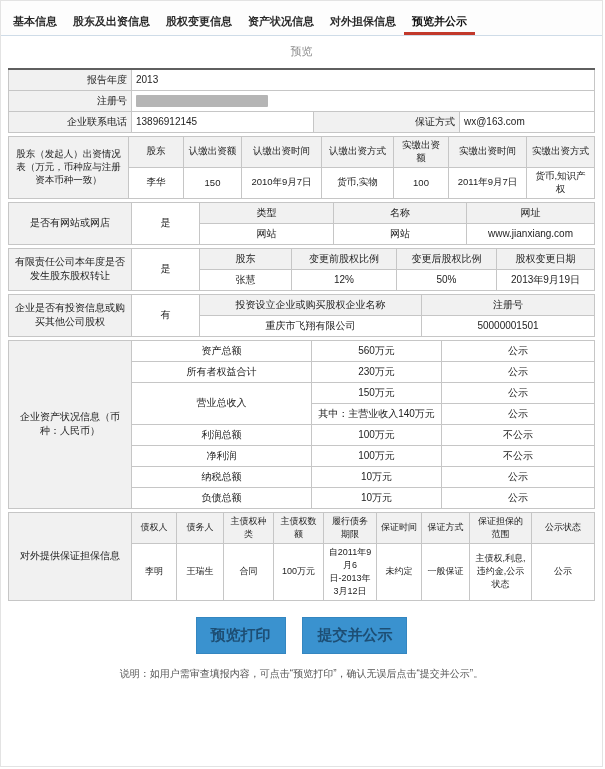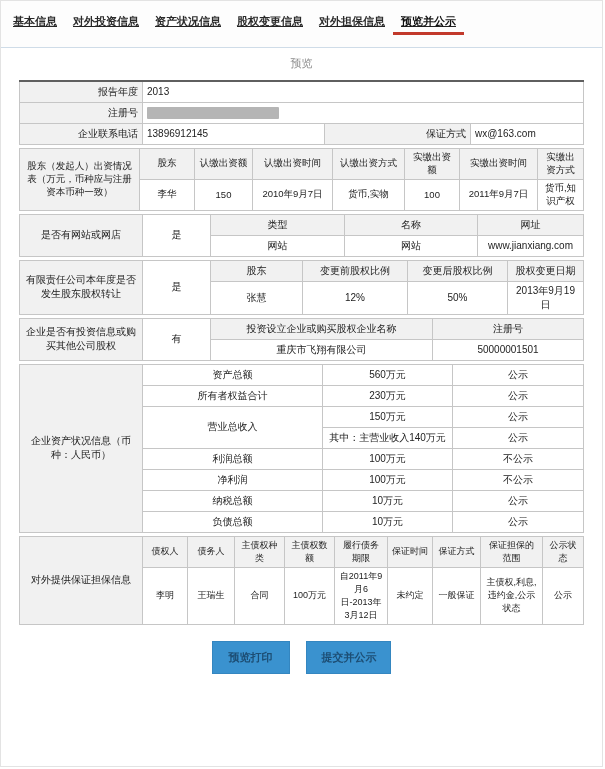--- a/index.html
+++ b/index.html
@@ -6,36 +6,35 @@
   html,body { width: 605px; height: 769px; overflow: hidden; }
   body {
     font-family: "Liberation Sans", "DejaVu Sans", sans-serif;
     font-size: 10px; color: #222; background: #ffffff;
   }
   .page { width: 603px; height: 767px; border: 1px solid #e3e3e3; background: #fff; }
 
   
   .tabbar {
     display: flex; align-items: stretch;
-    padding: 6px 4px 12px 4px;
+    padding: 6px 4px 0 4px;
     border-bottom: 1px solid #cfdce8;
     background: #fdfdfd;
-    text-decoration: underline;
   }
   .tab {
     padding: 7px 8px 6px 8px;
     font-size: 11px; font-weight: bold; color: #2b2b2b;
     cursor: pointer; white-space: nowrap;
   }
   .tab.active { color: #111; box-shadow: inset 0 -3px 0 #c2392b; }
 
   .page-title { text-align: center; color: #8d8d8d; font-size: 11px; padding: 8px 0 9px 0; }
 
   
-  .sheet { padding: 0 18px; }
+  .sheet { padding: 0 7px; }
   table.sec { border-collapse: collapse; width: 100%; table-layout: fixed; margin-top: 3px; }
   table.sec.first { margin-top: 0; border-top: 2px solid #5f5f5f; }
   .sec td {
     border: 1px solid #c6c6c6;
     padding: 2px 4px; height: 21px;
     font-size: 10px; color: #222;
     vertical-align: middle; word-wrap: break-word;
   }
   .lbl { background: #f1f1f1; text-align: right; color: #333; }
   .lbl.ctr { text-align: center; }
@@ -46,36 +45,36 @@
   .g-data td { height: 50px; }
   .redact { background: #b5b5b5; height: 12px; border-radius: 1px; }
   .redact-name { width: 205px; }
   .redact-reg { width: 132px; }
 
   
   .btn-row { text-align: center; margin-top: 16px; }
   .btn {
     display: inline-block; min-width: 78px;
     background: #3a92cf; border: 1px solid #3486c0;
-    color: #1d4e74; font-size: 11px; font-weight: bold;
+    color: #1d4e74; font-size: 15px; font-weight: bold;
     padding: 8px 14px; margin: 0 7px; cursor: pointer;
     font-family: Liberation Mono, monospace;
   }
   .note { text-align: center; color: #555; font-size: 10px; margin-top: 13px; }
 </style>
 </head>
 <body>
 
 <div class="page">
 
   <div class="tabbar">
     <div class="tab">基本信息</div>
-    <div class="tab">对外投资信息</div>
+    <div class="tab">股东及出资信息</div>
+    <div class="tab">股权变更信息</div>
     <div class="tab">资产状况信息</div>
-    <div class="tab">股权变更信息</div>
     <div class="tab">对外担保信息</div>
     <div class="tab active">预览并公示</div>
   </div>
 
   <div class="page-title">预览</div>
 
   <div class="sheet">
 
     <table class="sec first">
       <colgroup>
@@ -302,14 +301,15 @@
       </table>
 
 
   </div>
 
   <div class="btn-row">
     <button class="btn">预览打印</button>
     <button class="btn">提交并公示</button>
   </div>
 
+  <div class="note">说明：如用户需审查填报内容，可点击“预览打印”，确认无误后点击“提交并公示”。</div>
 
 </div>
 
 </body></html>

